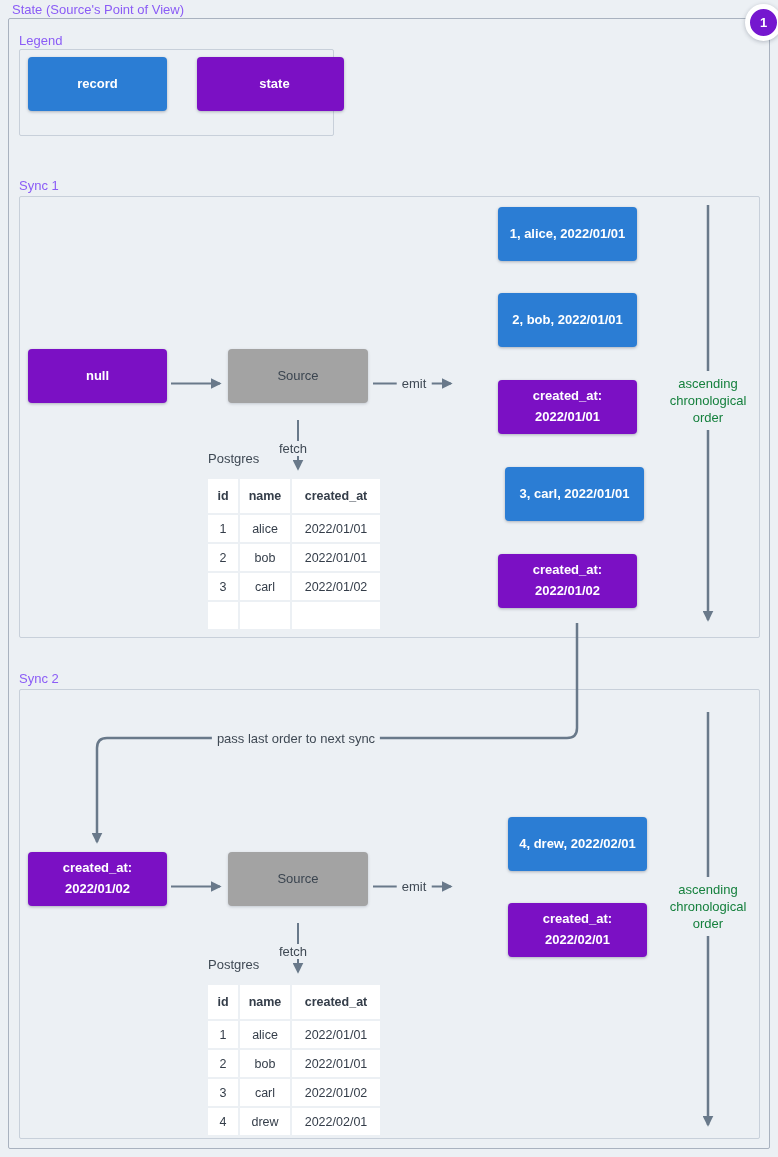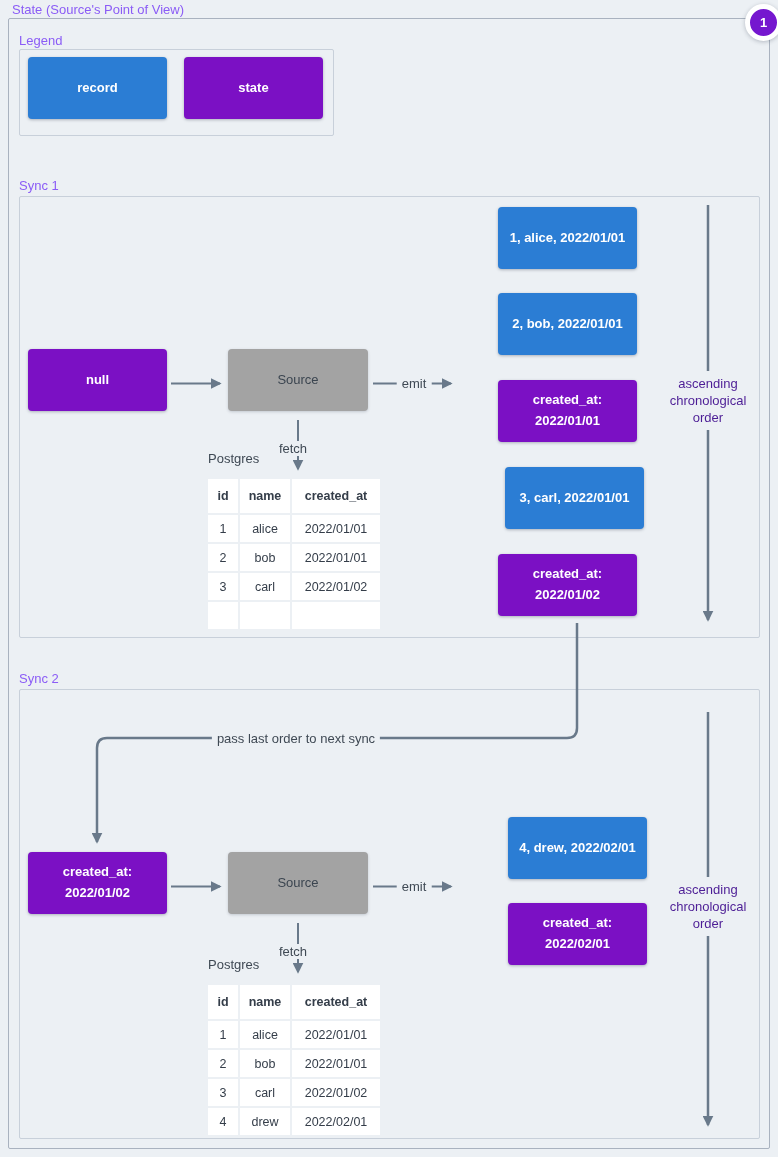--- a/index.html
+++ b/index.html
@@ -20,21 +20,21 @@
   .section-label {
     font-size: 13px;
     color: #8b5cf6;
     z-index: 2;
     white-space: nowrap;
   }
 
   
   .node {
     width: 139px;
-    height: 62px;
+    height: 54px;
     border-radius: 4px;
     display: flex;
     align-items: center;
     justify-content: center;
     text-align: center;
     font-size: 13px;
     font-weight: bold;
     color: #ffffff;
     white-space: pre-line;
     line-height: 1.6;
@@ -62,21 +62,21 @@
     white-space: nowrap;
   }
   .center-x { transform: translateX(-50%); }
 
   .order-note {
     width: 92px;
     text-align: center;
     white-space: pre-line;
     font-size: 13px;
     line-height: 17px;
-    color: #4c1d95;
+    color: #15803d;
     background: #ecf0f4;
     padding: 4px 0;
     z-index: 3;
     transform: translateX(-50%);
   }
 
   
   table.db {
     border-collapse: separate;
     border-spacing: 2px;
@@ -146,21 +146,21 @@
   </svg>
 
   <div class="abs section-label" style="left:12px; top:2px;">State (Source's Point of View)</div>
   <div class="abs frame outer" style="left:8px; top:18px; width:760px; height:1129px;"></div>
 
   <div class="abs badge" style="left:745px; top:4px;">1</div>
 
   <div class="abs section-label" style="left:19px; top:33px;">Legend</div>
   <div class="abs frame" style="left:19px; top:49px; width:313px; height:85px;"></div>
   <div class="abs node record" style="left:28px; top:57px;">record</div>
-  <div class="abs node state" style="left:184px; top:57px;">state</div>
+  <div class="abs node state" style="left:197px; top:57px;padding-left:8px;">state</div>
 
   <div class="abs section-label" style="left:19px; top:178px;">Sync 1</div>
   <div class="abs frame" style="left:19px; top:196px; width:739px; height:440px;"></div>
 
   <div class="abs node state" style="left:28px; top:349px;">null</div>
   <div class="abs node source" style="left:228px; top:349px;">Source</div>
 
   <div class="abs mask-label center-x" style="left:414px; top:376px;">emit</div>
   <div class="abs mask-label center-x" style="left:293px; top:441px;">fetch</div>
   <div class="abs mask-label" style="left:203px; top:451px;">Postgres</div>

